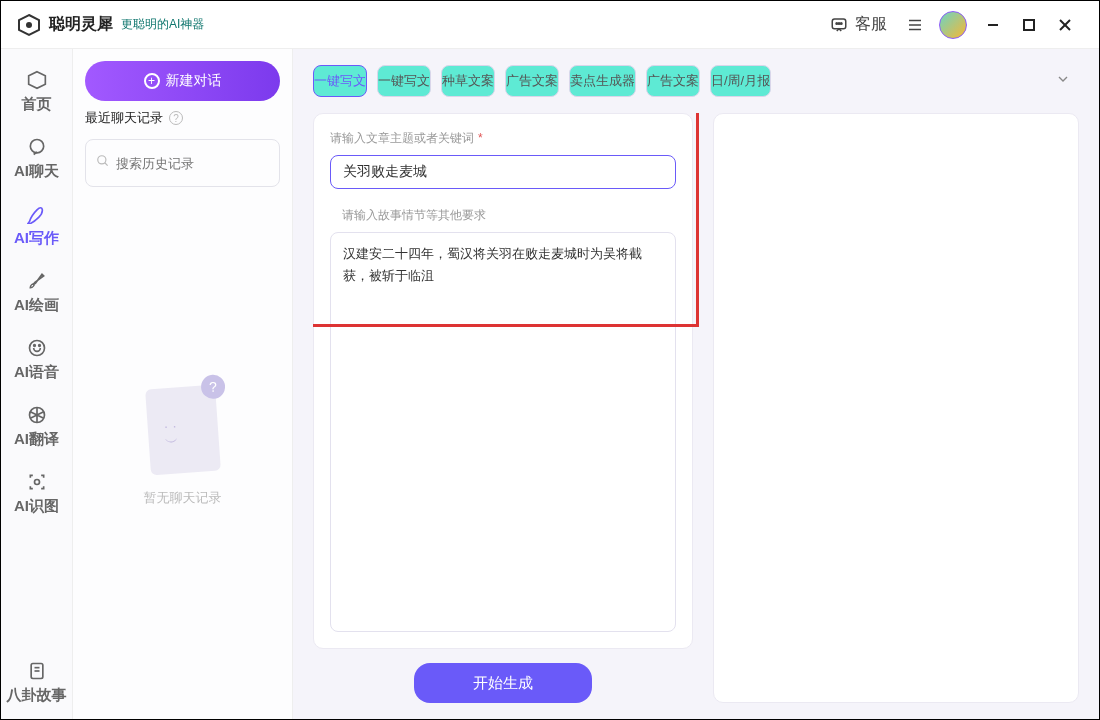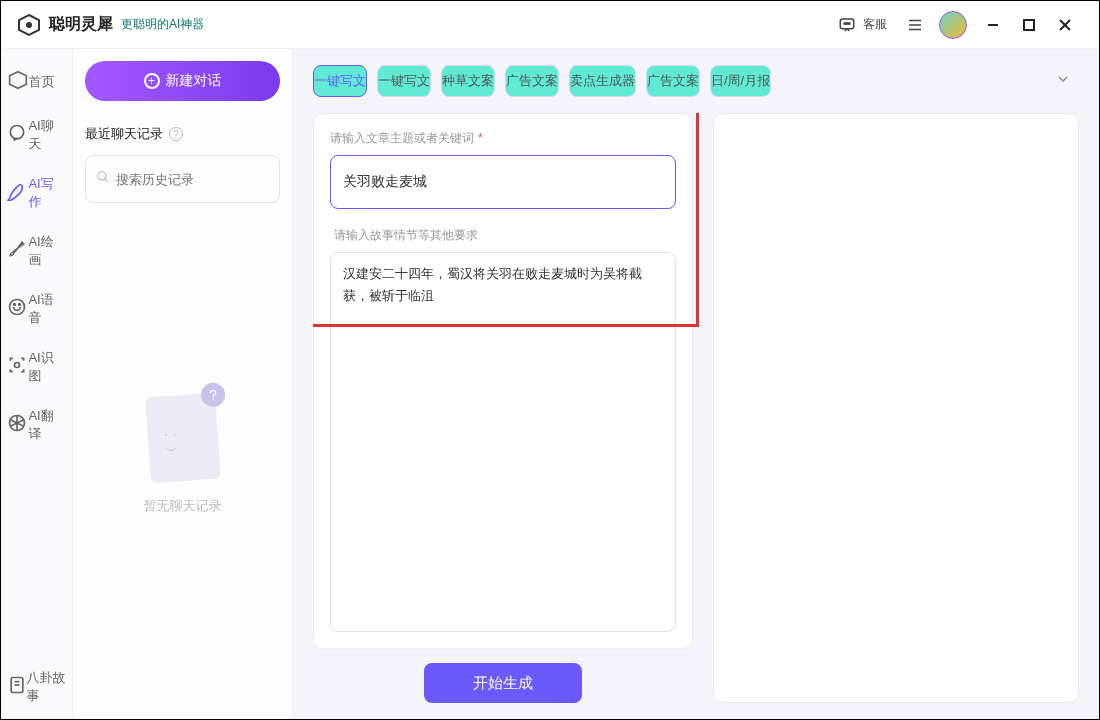--- a/index.html
+++ b/index.html
@@ -2,56 +2,56 @@
 <html><head>
 <meta charset="utf-8">
 <style>
 * { margin:0; padding:0; box-sizing:border-box; font-family:-apple-system,"PingFang SC","Microsoft YaHei",sans-serif; }
 body { width:1100px; height:720px; background:#fff; overflow:hidden; border:1px solid #000; }
 .titlebar { height:48px; display:flex; align-items:center; padding:0 16px; border-bottom:1px solid #eee;text-align:center; }
 .logo { width:24px; height:24px; margin-right:8px; display:flex; align-items:center; justify-content:center; }
 .app-name { font-weight:600; font-size:16px; color:#222; }
 .app-sub { font-size:12px; color:#0f766e; margin-left:8px; }
 .spacer { flex:1; }
-.t-btn { display:flex; align-items:center; padding:4px 8px; margin:0 4px; cursor:pointer; color:#444; font-size:12px; }
+.t-btn { display:flex; align-items:center; padding:4px 8px; margin:0 4px; cursor:pointer; color:#444; font-size:16px; }
 .t-icon { width:20px; height:20px; display:flex; align-items:center; justify-content:center; color:#444; cursor:pointer; margin:0 6px; }
 .avatar { width:28px; height:28px; border-radius:50%; background:linear-gradient(135deg,#6cd4c4,#f7b733); border:1px solid #8b5cf6; margin:0 8px; cursor:pointer; }
 .win-btn { width:28px; height:28px; display:flex; align-items:center; justify-content:center; cursor:pointer; color:#222; margin:0 4px; }
 .body-row { display:flex; height:calc(100% - 48px); }
 .nav { width:72px; background:#fafafc; border-right:1px solid #eee; display:flex; flex-direction:column; align-items:center; padding-top:12px; }
-.nav-item { width:60px; display:flex; align-items:center; padding:8px 0; margin-bottom:6px; cursor:pointer; color:#666; font-size:13px; border-radius:8px; }
+.nav-item { width:60px; display:flex; flex-direction:column; align-items:center; padding:8px 0; margin-bottom:6px; cursor:pointer; color:#666; font-size:15px; border-radius:8px;font-weight:bold; }
 .nav-item.active { color:#6a5af9; }
 .nav-item .ni-icon { width:22px; height:22px; margin-bottom:4px; display:flex; align-items:center; justify-content:center; }
 .nav-spacer { flex:1; }
 .col-history { width:220px; background:#fdfdfe; border-right:1px solid #eee; padding:12px; display:flex; flex-direction:column; }
 .newchat { background:linear-gradient(90deg,#a259ff,#7c3aed); color:#fff; border:none; border-radius:22px; height:40px; font-size:14px; font-weight:500; display:flex; align-items:center; justify-content:center; cursor:pointer; }
 .newchat .plus { width:16px; height:16px; border:2px solid #fff; border-radius:50%; display:flex; align-items:center; justify-content:center; font-size:12px; margin-right:6px; line-height:1; }
-.hist-head { display:flex; align-items:center; margin-top:24px; color:#222; font-size:13px; font-weight:500; }
+.hist-head { display:flex; align-items:center; margin-top:8px; color:#222; font-size:13px; font-weight:500; }
 .hist-head .q { width:14px; height:14px; border:1px solid #bbb; color:#bbb; border-radius:50%; font-size:10px; display:flex; align-items:center; justify-content:center; margin-left:6px; }
 .search-box { margin-top:12px; display:flex; align-items:center; border:1px solid #e3e3ea; border-radius:8px; height:48px; padding:0 10px; color:#bbb; }
 .search-box input { border:none; outline:none; flex:1; font-size:13px; color:#333; background:transparent; }
 .hist-empty { flex:1; display:flex; flex-direction:column; align-items:center; justify-content:center; color:#bbb; font-size:13px; }
 .hist-empty .note { width:70px; height:86px; background:#eceaf4; border-radius:6px; position:relative; transform:rotate(-4deg); margin-bottom:16px; }
 .hist-empty .badge { position:absolute; top:-10px; right:-10px; width:24px; height:24px; border-radius:50%; background:#c9c2e8; color:#fff; display:flex; align-items:center; justify-content:center; font-size:14px; }
 .hist-empty .face { position:absolute; top:30px; left:16px; color:#c5bce0; font-size:14px; }
 .main { flex:1; background:#f5f4fa; padding:16px 20px; display:flex; flex-direction:column; overflow:hidden; }
 .tabs-row { display:flex; align-items:center; gap:10px; }
 .tab { border:1px solid #d9d6ea; background:#5eead4; padding:6px 0; border-radius:8px; font-size:13px; color:#555; cursor:pointer; white-space:nowrap; }
 .tab.active { border-color:#6a5af9; color:#6a5af9; }
 .tabs-more { margin-left:auto; color:#888; padding:4px 8px; cursor:pointer; }
 .work-row { flex:1; display:flex; gap:20px; margin-top:16px; overflow:hidden; }
 .form-col { width:380px; display:flex; flex-direction:column; }
 .form-card { flex:1; background:#fff; border:1px solid #ebe9f2; border-radius:10px; padding:16px; display:flex; flex-direction:column; }
 .overlay-box { border:3px solid #d33; position:absolute; pointer-events:none; }
 .lbl { font-size:12px; color:#999; margin-bottom:8px; }
 .lbl .req { color:#e05555; margin-left:4px; }
-.topic-input { width:100%; height:54px; border:1.5px solid #6a5af9; border-radius:8px; padding:0 12px; font-size:14px; color:#333; outline:none; }
+.topic-input { width:100%; height:34px; border:1.5px solid #6a5af9; border-radius:8px; padding:0 12px; font-size:14px; color:#333; outline:none; }
 .details { width:100%; flex:1; border:1px solid #e3e1ee; border-radius:8px; padding:10px 12px; font-size:13px; color:#333; resize:none; outline:none; line-height:1.7; }
-.lbl2 { font-size:12px; color:#999; margin:18px 4px 8px; }
-.gen-btn { margin:14px auto 0; width:158px; height:40px; background:#6a5af9; color:#fff; border:none; border-radius:8px; font-size:15px; cursor:pointer; }
+.lbl2 { font-size:12px; color:#999; margin:18px 12px 8px; }
+.gen-btn { margin:14px auto 0; width:178px; height:40px; background:#6a5af9; color:#fff; border:none; border-radius:16px; font-size:15px; cursor:pointer; }
 .result-col { flex:1; background:#fff; border:1px solid #ebe9f2; border-radius:10px; }
 </style>
 </head>
 <body>
 
 <div class="titlebar">
   <div class="logo">
     <svg width="24" height="24" viewBox="0 0 24 24">
         <polygon points="12,2 22,7 22,17 12,22 2,17 2,7" fill="none" stroke="#333" stroke-width="2"></polygon>
         <circle cx="12" cy="12" r="3" fill="#333"></circle>
@@ -141,34 +141,34 @@
               <path d="M8 12a4 4 0 008 0"></path>
               <circle cx="9" cy="9" r="1" fill="currentColor"></circle>
               <circle cx="15" cy="9" r="1" fill="currentColor"></circle>
             </svg>
           </div>
           <span>AI语音</span>
         </div>
         <div class="nav-item">
           <div class="ni-icon">
             <svg width="20" height="20" viewBox="0 0 24 24" fill="none" stroke="currentColor" stroke-width="2">
+              <circle cx="12" cy="12" r="9"></circle>
+              <path d="M12 3v18M4 8l16 8M4 16l16-8"></path>
+            </svg>
+          </div>
+          <span>AI翻译</span>
+        </div>
+        <div class="nav-item">
+          <div class="ni-icon">
+            <svg width="20" height="20" viewBox="0 0 24 24" fill="none" stroke="currentColor" stroke-width="2">
               <path d="M4 7V4h3M20 7V4h-3M4 17v3h3M20 17v3h-3"></path>
               <circle cx="12" cy="12" r="3"></circle>
             </svg>
           </div>
           <span>AI识图</span>
-        </div>
-        <div class="nav-item">
-          <div class="ni-icon">
-            <svg width="20" height="20" viewBox="0 0 24 24" fill="none" stroke="currentColor" stroke-width="2">
-              <circle cx="12" cy="12" r="9"></circle>
-              <path d="M12 3v18M4 8l16 8M4 16l16-8"></path>
-            </svg>
-          </div>
-          <span>AI翻译</span>
         </div>
       </div>
     <div class="nav-spacer"></div>
     <div class="nav-item">
       <div class="ni-icon">
           <svg width="20" height="20" viewBox="0 0 24 24" fill="none" stroke="currentColor" stroke-width="2">
             <rect x="5" y="3" width="14" height="18" rx="2"></rect>
             <line x1="9" y1="8" x2="15" y2="8"></line>
             <line x1="9" y1="12" x2="15" y2="12"></line>
           </svg>

